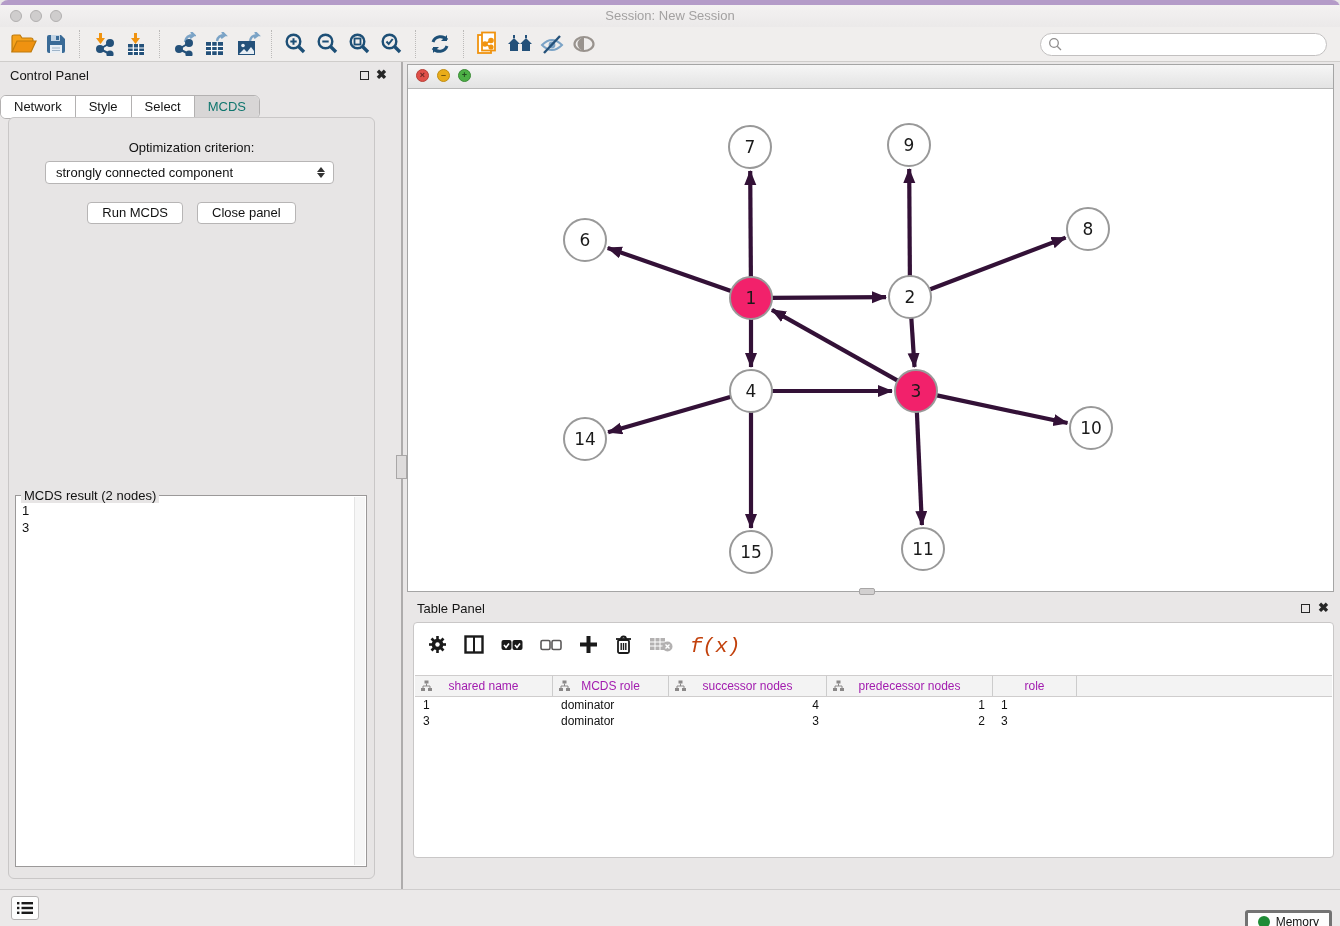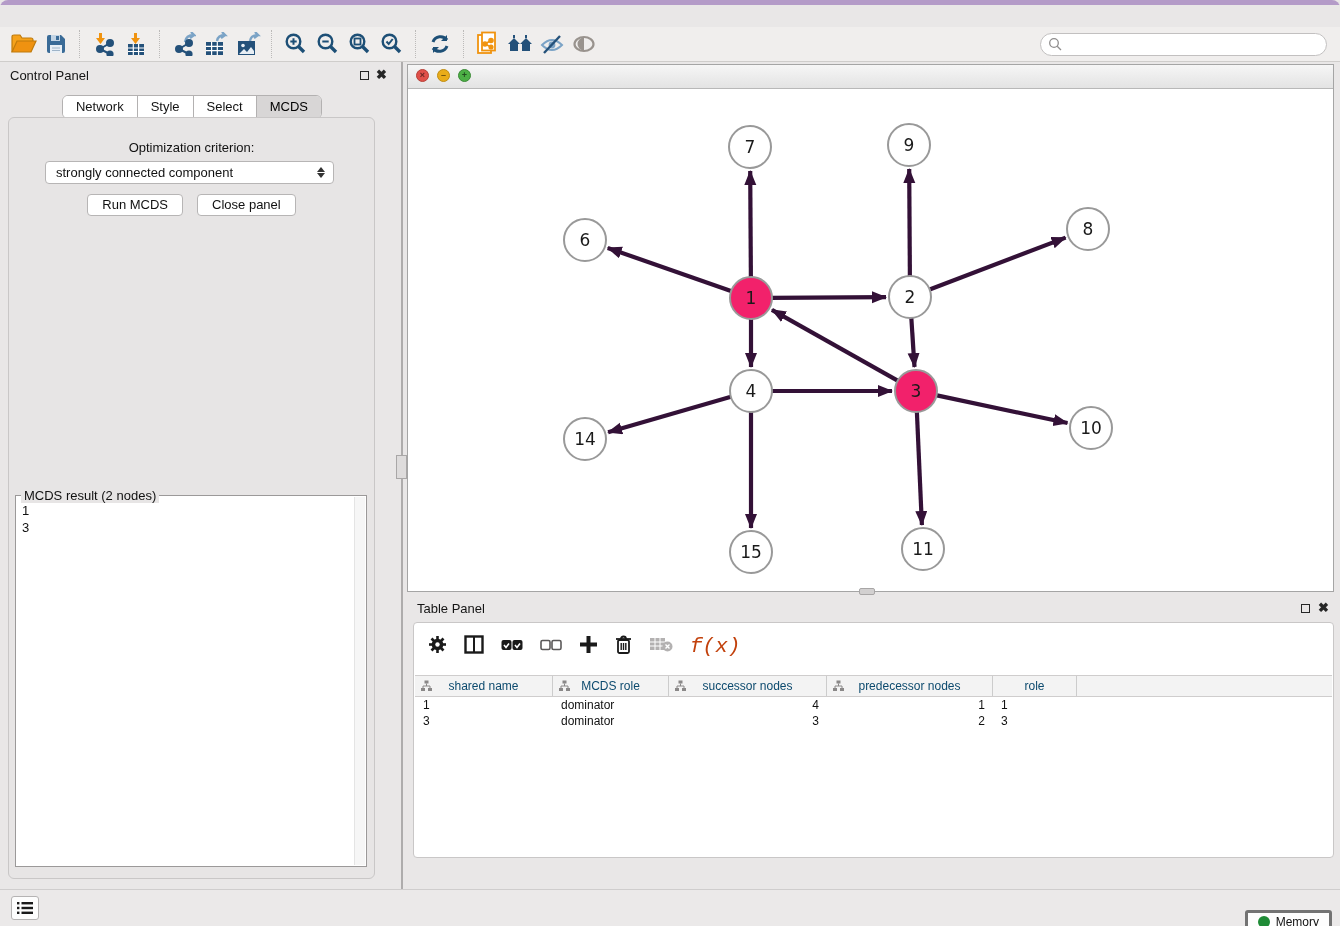--- a/index.html
+++ b/index.html
@@ -31,36 +31,36 @@
 
   
   .main{position:absolute;left:0;top:62px;right:0;bottom:36px;}
 
   
   .cpanel{position:absolute;left:0;top:0;width:384px;height:100%;}
   .panel-title-row{position:absolute;left:0;top:0;right:0;height:28px;}
   .panel-title{position:absolute;left:10px;top:6px;font-size:13px;color:#151515;}
   .float-ico{position:absolute;top:9px;width:9px;height:9px;border:1.6px solid #262626;box-sizing:border-box;background:transparent;}
   .close-ico{position:absolute;top:5px;font-size:13px;font-weight:bold;color:#262626;line-height:16px;}
-  .cp-tabs{position:absolute;top:33px;left:0;right:0;display:flex;justify-content:center;}
+  .cp-tabs{position:absolute;top:33px;left:0;right:0;display:flex;}
   .seg{display:inline-flex;border:1px solid #b3b1b1;border-radius:6px;overflow:hidden;background:#fff;height:22px;box-sizing:content-box;}
   .seg .tab{padding:0 13px;font-size:13px;line-height:22px;background:#fff;color:#141414;border-right:1px solid #b3b1b1;}
   .seg .tab:last-child{border-right:none;}
-  .seg .tab.active{background:#d8d6d6;color:#000000;}
+  .seg .tab.active{background:#d8d6d6;color:#0f766e;}
   .cp-box{position:absolute;left:8px;right:9px;top:55px;bottom:11px;background:#e7e5e5;
     border:1px solid #c9c7c7;border-radius:6px;}
   .opt-label{position:absolute;top:22px;left:0;right:0;text-align:center;font-size:13px;color:#111;}
   .dropdown{position:absolute;top:43px;left:36px;right:40px;height:23px;background:#fff;
     border:1px solid #b7b5b5;border-radius:4px;display:flex;align-items:center;box-sizing:border-box;}
   .dropdown .dd-text{font-size:13px;color:#111;padding-left:10px;flex:1;}
   .stepper{width:16px;display:flex;flex-direction:column;align-items:center;gap:1px;margin-right:4px;}
   .stepper i{width:0;height:0;border-left:4px solid transparent;border-right:4px solid transparent;display:block;}
   .stepper .up{border-bottom:5px solid #333;}
   .stepper .dn{border-top:5px solid #333;}
-  .cp-btn-row{position:absolute;top:76px;left:0;right:0;display:flex;justify-content:center;gap:14px;}
+  .cp-btn-row{position:absolute;top:84px;left:0;right:0;display:flex;justify-content:center;gap:14px;}
   .btn{height:22px;background:#fff;border:1px solid #b7b5b5;border-radius:4px;font-size:13px;
     color:#111;padding:0 14px;line-height:20px;font-family:"Liberation Sans",sans-serif;}
   .result-group{position:absolute;left:6px;right:7px;top:377px;bottom:11px;background:#fff;
     border:1px solid #9b9999;}
   .result-label{position:absolute;top:-8px;left:5px;background:#e7e5e5;padding:0 3px;font-size:13px;color:#111;}
   .result-lines{padding:6px 6px;font-size:13px;line-height:17px;color:#111;}
   .result-scroll{position:absolute;top:1px;bottom:1px;right:1px;width:10px;background:#f6f6f6;border-left:1px solid #e4e4e4;}
 
   .v-splitter{position:absolute;left:401px;top:0;width:2px;height:100%;background:#aeacac;}
   .v-handle{position:absolute;left:396px;top:393px;width:11px;height:24px;background:#dedcdc;border:1px solid #a9a7a7;box-sizing:border-box;}
@@ -83,21 +83,21 @@
 
   
   .tpanel{position:absolute;left:407px;top:533px;right:0;bottom:0;}
   .tp-white{position:absolute;left:6px;right:6px;top:27px;bottom:32px;background:#fff;
     border:1px solid #c9c7c7;border-radius:4px;}
   .tp-toolbar{position:absolute;left:14px;top:10px;height:26px;display:flex;align-items:center;gap:17px;}
   .fx{font-family:Liberation Mono, monospace;font-style:italic;font-size:21px;color:#c2410c;}
   .ttable{position:absolute;left:1px;right:1px;top:52px;}
   .thead{display:flex;border-top:1px solid #cfcdcd;border-bottom:1px solid #cfcdcd;background:#f3f3f3;height:20px;}
   .th{position:relative;border-right:1px solid #cccccc;display:flex;align-items:center;justify-content:center;
-    font-size:12px;color:#0c4a6e;box-sizing:border-box;}
+    font-size:12px;color:#a21caf;box-sizing:border-box;}
   .th .colicon{position:absolute;left:6px;top:4px;}
   .trow{display:flex;height:16px;}
   .td{font-size:12px;color:#111;box-sizing:border-box;padding:1px 8px 0 8px;overflow:hidden;white-space:nowrap;}
   .td.r{text-align:right;}
   .tp-tabs{position:absolute;left:0;right:0;bottom:5px;display:flex;justify-content:center;}
 
   
   .statusbar{position:absolute;left:0;bottom:0;right:0;height:36px;background:#ebe9e9;border-top:1px solid #cfcdcd;}
   .sb-left-btn{position:absolute;left:11px;top:6px;width:28px;height:24px;background:#fdfdfd;
     border:1px solid #b5b3b3;border-radius:3px;display:flex;align-items:center;justify-content:center;box-sizing:border-box;}
@@ -105,20 +105,28 @@
     border-radius:3px;display:flex;align-items:center;gap:6px;padding:0 10px;box-sizing:border-box;}
   .memory-dot{width:12px;height:12px;border-radius:50%;}
   .memory-label{font-size:12px;color:#111;}
 </style>
 </head>
 <body>
 
 <div class="app">
 
   <div class="accent-strip" style="background:#b49bc8"></div>
+  <div class="titlebar">
+    <div class="lights">
+      <span class="light"></span>
+      <span class="light"></span>
+      <span class="light"></span>
+    </div>
+    <div class="win-title">Session: New Session</div>
+  </div>
 
   <div class="toolbar">
     <div class="tbtn">
       <svg width="26" height="22" viewBox="0 0 26 22">
         <path d="M1,19 V4 q0,-2 2,-2 h6 l2,3 h9 q2,0 2,2 v3" fill="#f6a21b" stroke="#c07b0c" stroke-width="1.2"></path>
         <path d="M1,19 L6,8 h19 l-5,11 z" fill="#ef9210" stroke="#c07b0c" stroke-width="1.2"></path>
       </svg>
     </div>
     <div class="tbtn">
       <svg width="22" height="22" viewBox="0 0 22 22">

